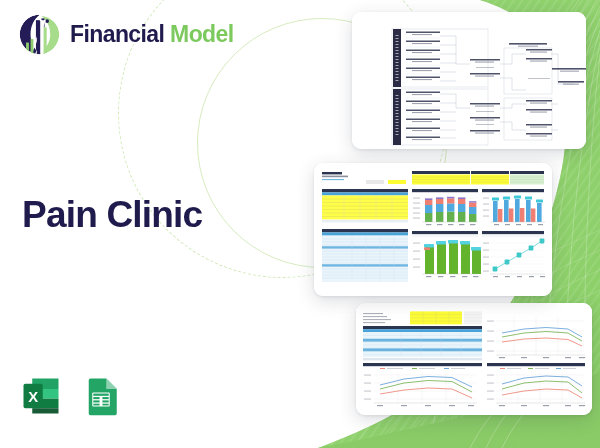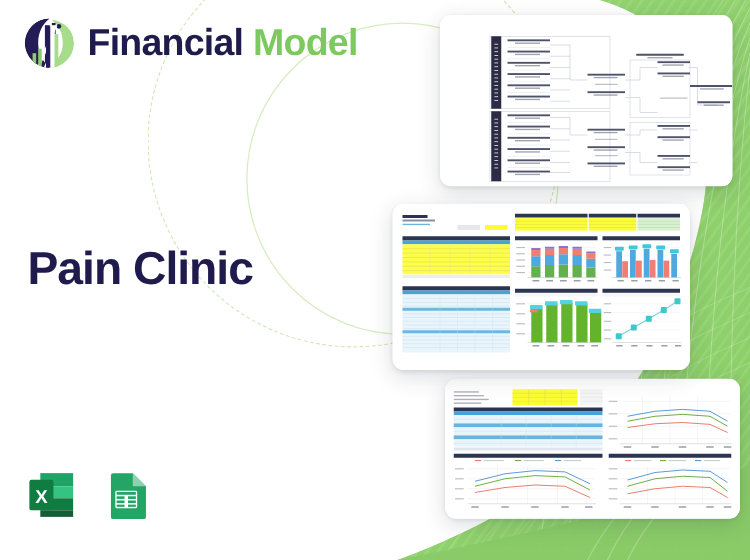--- a/index.html
+++ b/index.html
@@ -19,21 +19,21 @@
     border:1.4px dashed #cfe8b6; background:transparent;
   }
   .arc-solid {
     left:197px; top:18px; width:250px; height:250px;
     border:1.1px solid #d7ecc0; background:transparent;
   }
 
   
   .brand { position:absolute; left:18px; top:13px; display:flex; align-items:center; gap:9px; z-index:5; }
   .brand-mark { width:43px; height:43px; position:relative; }
-  .brand-text { font-size:30px; font-weight:700; letter-spacing:-0.6px; color:#1f1b4d; white-space:nowrap; }
+  .brand-text { font-size:23px; font-weight:700; letter-spacing:-0.6px; color:#1f1b4d; white-space:nowrap; }
   .brand-text .accent { color:#7cc95e; }
 
   .page-title {
     position:absolute; left:22px; top:195px; z-index:5;
     font-size:37px; font-weight:700; color:#1f1b4d; letter-spacing:-0.8px;
     line-height:1.08;
   }
 
   .file-icons { position:absolute; left:20px; top:375px; display:flex; gap:18px; z-index:5; }
   .file-icons svg { display:block; }

